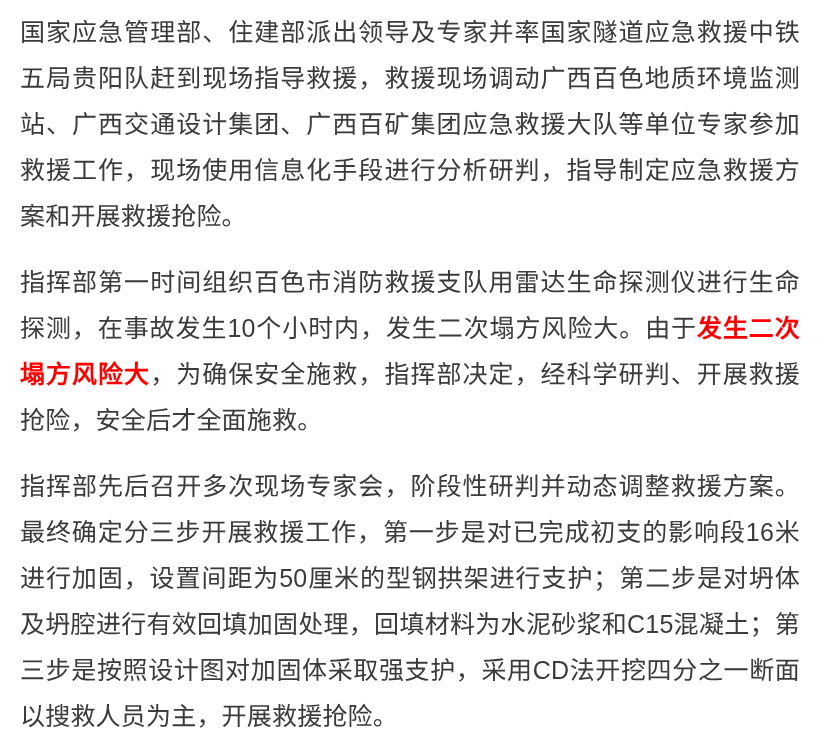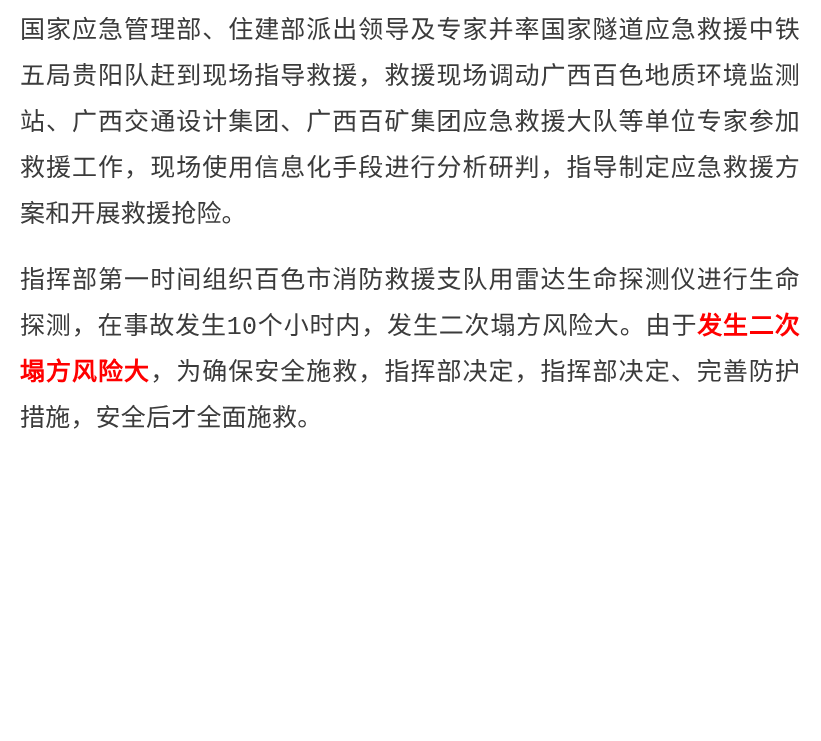--- a/index.html
+++ b/index.html
@@ -17,28 +17,28 @@
   }
   .article p {
     margin: 0 0 20px 0;
     font-size: 25px;
     line-height: 46px;
     letter-spacing: 0.2px;
     color: #3b3b3b;
     text-align: justify;
     text-justify: inter-ideograph;
     word-break: break-all;
-    font-family: Liberation Mono, monospace;
   }
   .article p:last-child {
     margin-bottom: 0;
   }
   .highlight {
     font-weight: bold;
   }
 </style>
 </head>
 <body>
 
 <div class="article" style="color: rgb(59, 59, 59);">
   <p><span>国家应急管理部、住建部派出领导及专家并率国家隧道应急救援中铁五局贵阳队赶到现场指导救援，救援现场调动广西百色地质环境监测站、广西交通设计集团、广西百矿集团应急救援大队等单位专家参加救援工作，现场使用信息化手段进行分析研判，指导制定应急救援方案和开展救援抢险。</span></p>
-  <p><span>指挥部第一时间组织百色市消防救援支队用雷达生命探测仪进行生命探测，在事故发生10个小时内，发生二次塌方风险大。由于</span><strong class="highlight" style="color: rgb(255, 0, 0);">发生二次塌方风险大</strong><span>，为确保安全施救，指挥部决定，指挥部决定、完善防护措施，安全后才全面施救。</span></p>
+  <p><span>指挥部第一时间组织百色市消防救援支队用雷达生命探测仪进行生命探测，在事故发生10个小时内，发生二次塌方风险大。由于</span><strong class="highlight" style="color: rgb(255, 0, 0);">发生二次塌方风险大</strong><span>，为确保安全施救，指挥部决定，经科学研判、开展救援抢险，安全后才全面施救。</span></p>
+  <p><span>指挥部先后召开多次现场专家会，阶段性研判并动态调整救援方案。最终确定分三步开展救援工作，第一步是对已完成初支的影响段16米进行加固，设置间距为50厘米的型钢拱架进行支护；第二步是对坍体及坍腔进行有效回填加固处理，回填材料为水泥砂浆和C15混凝土；第三步是按照设计图对加固体采取强支护，采用CD法开挖四分之一断面以搜救人员为主，开展救援抢险。</span></p>
 </div>
 
 </body></html>

